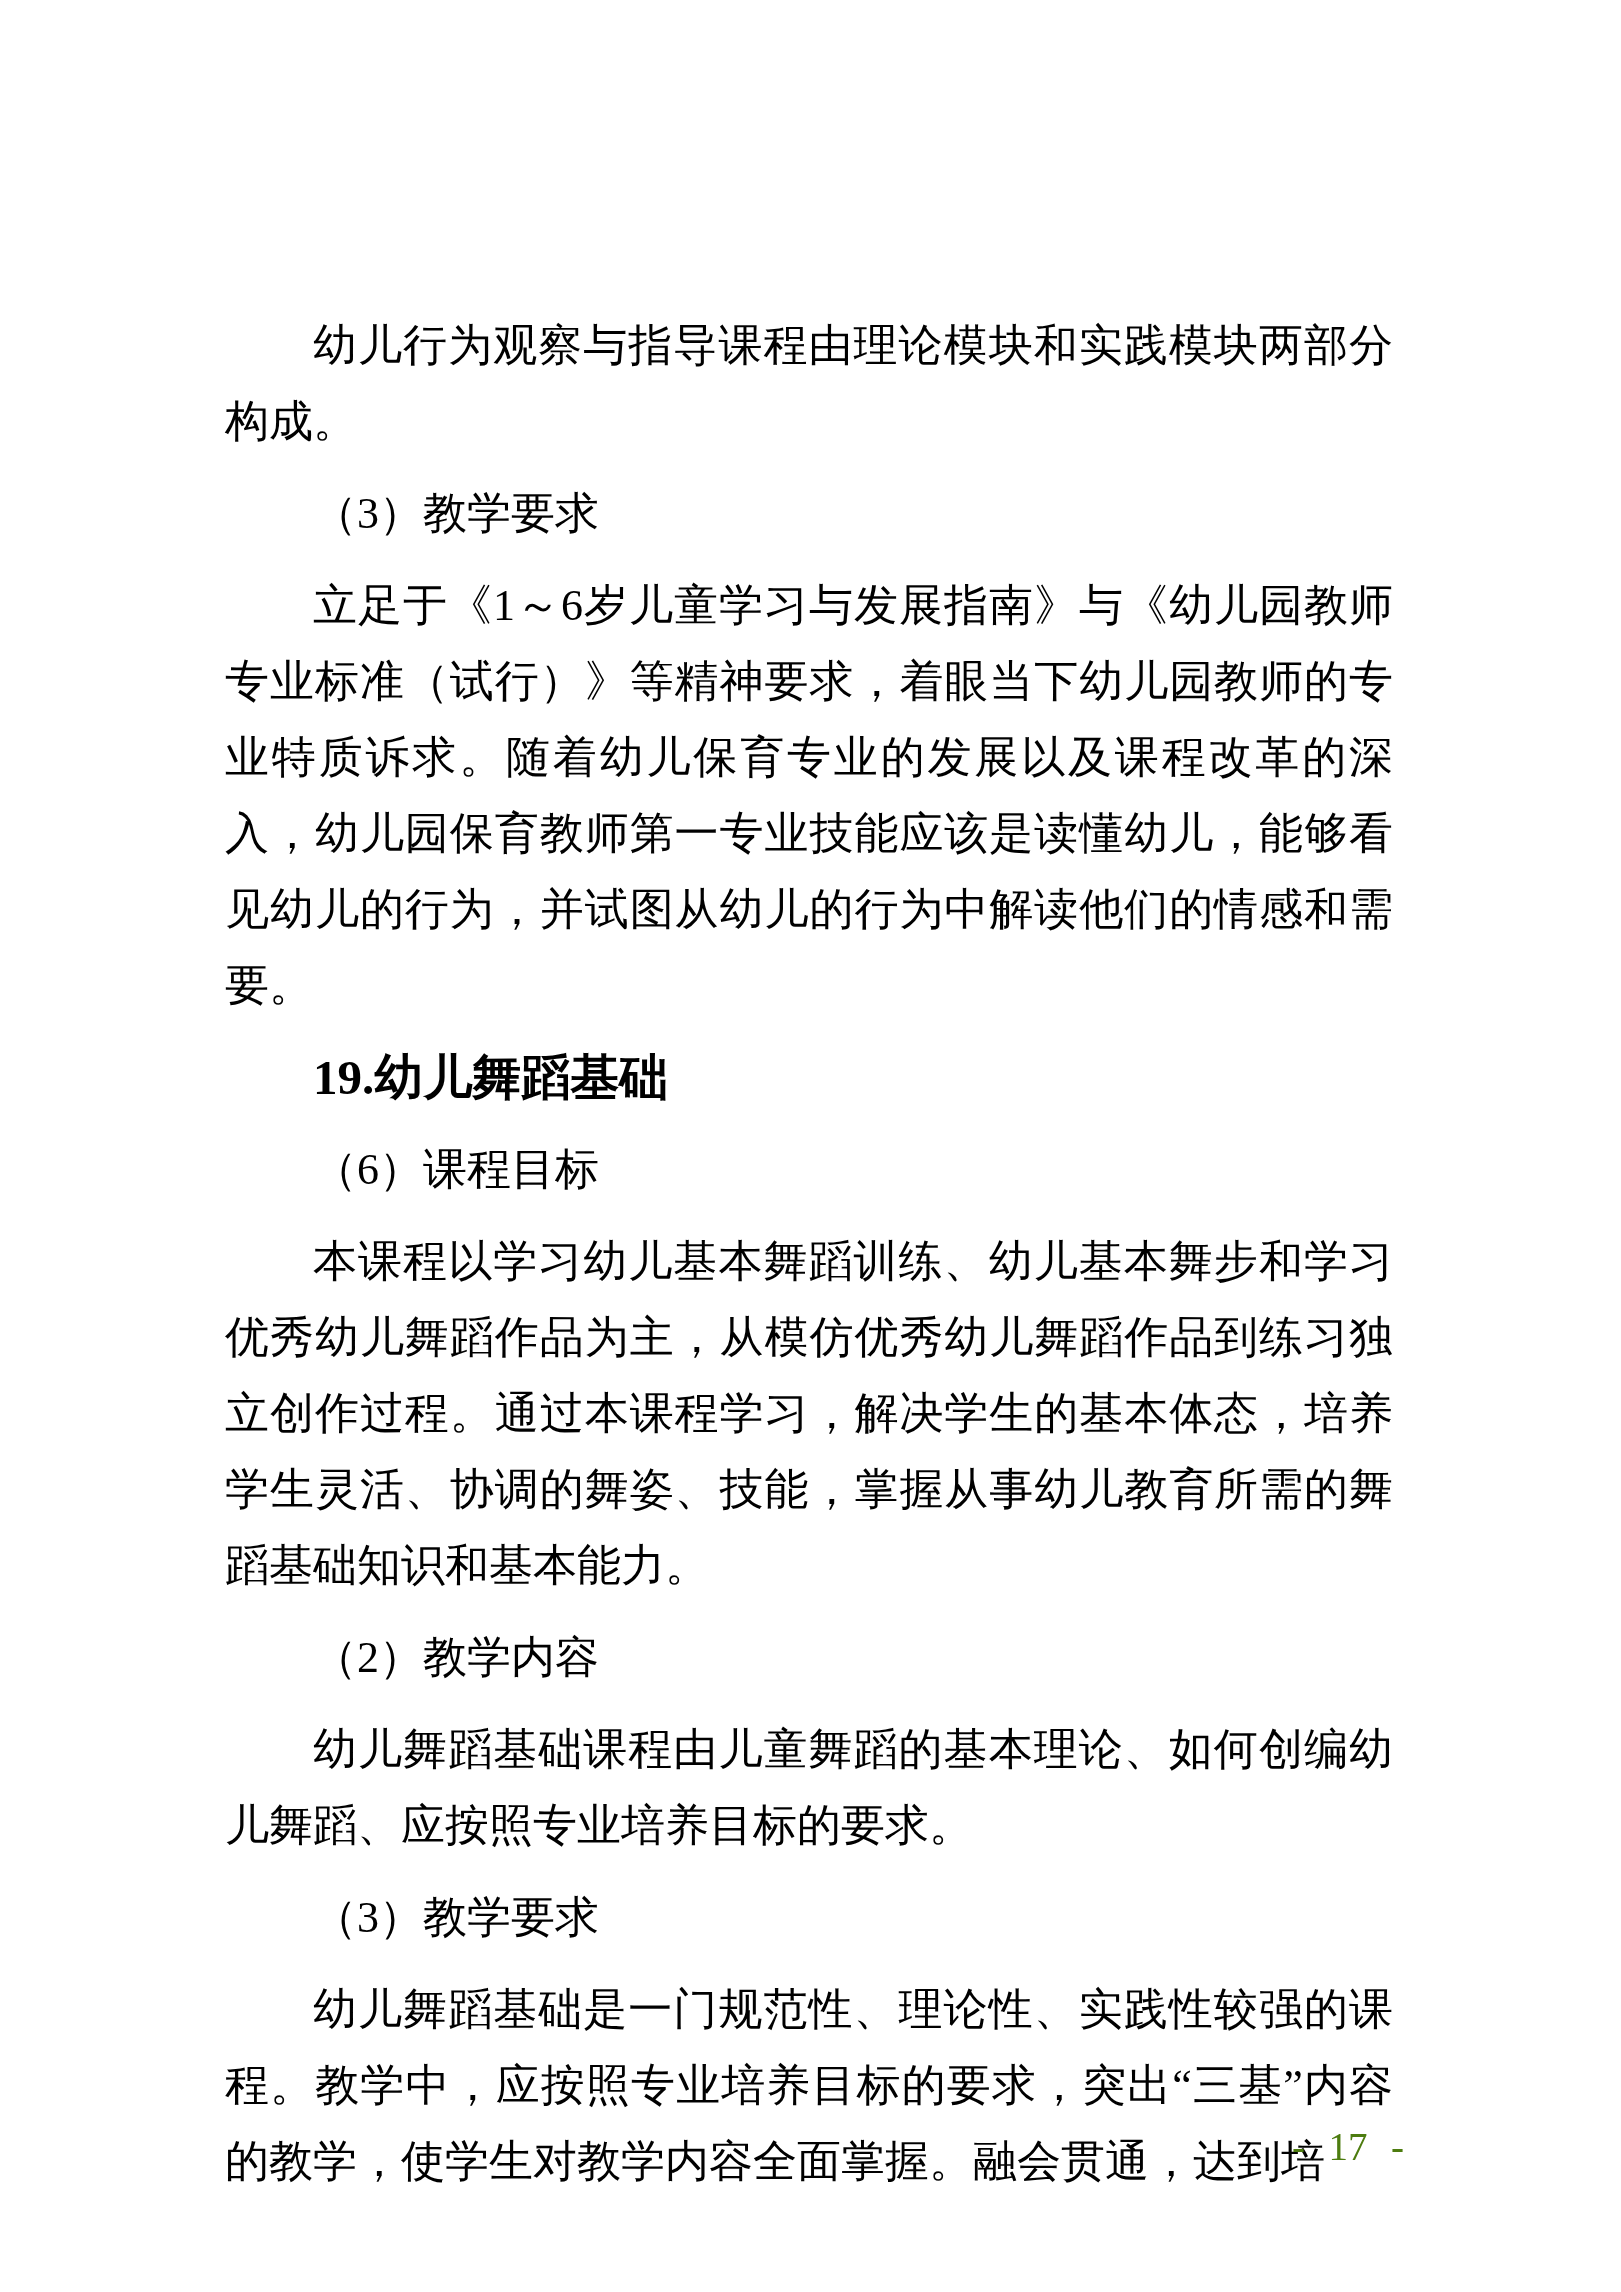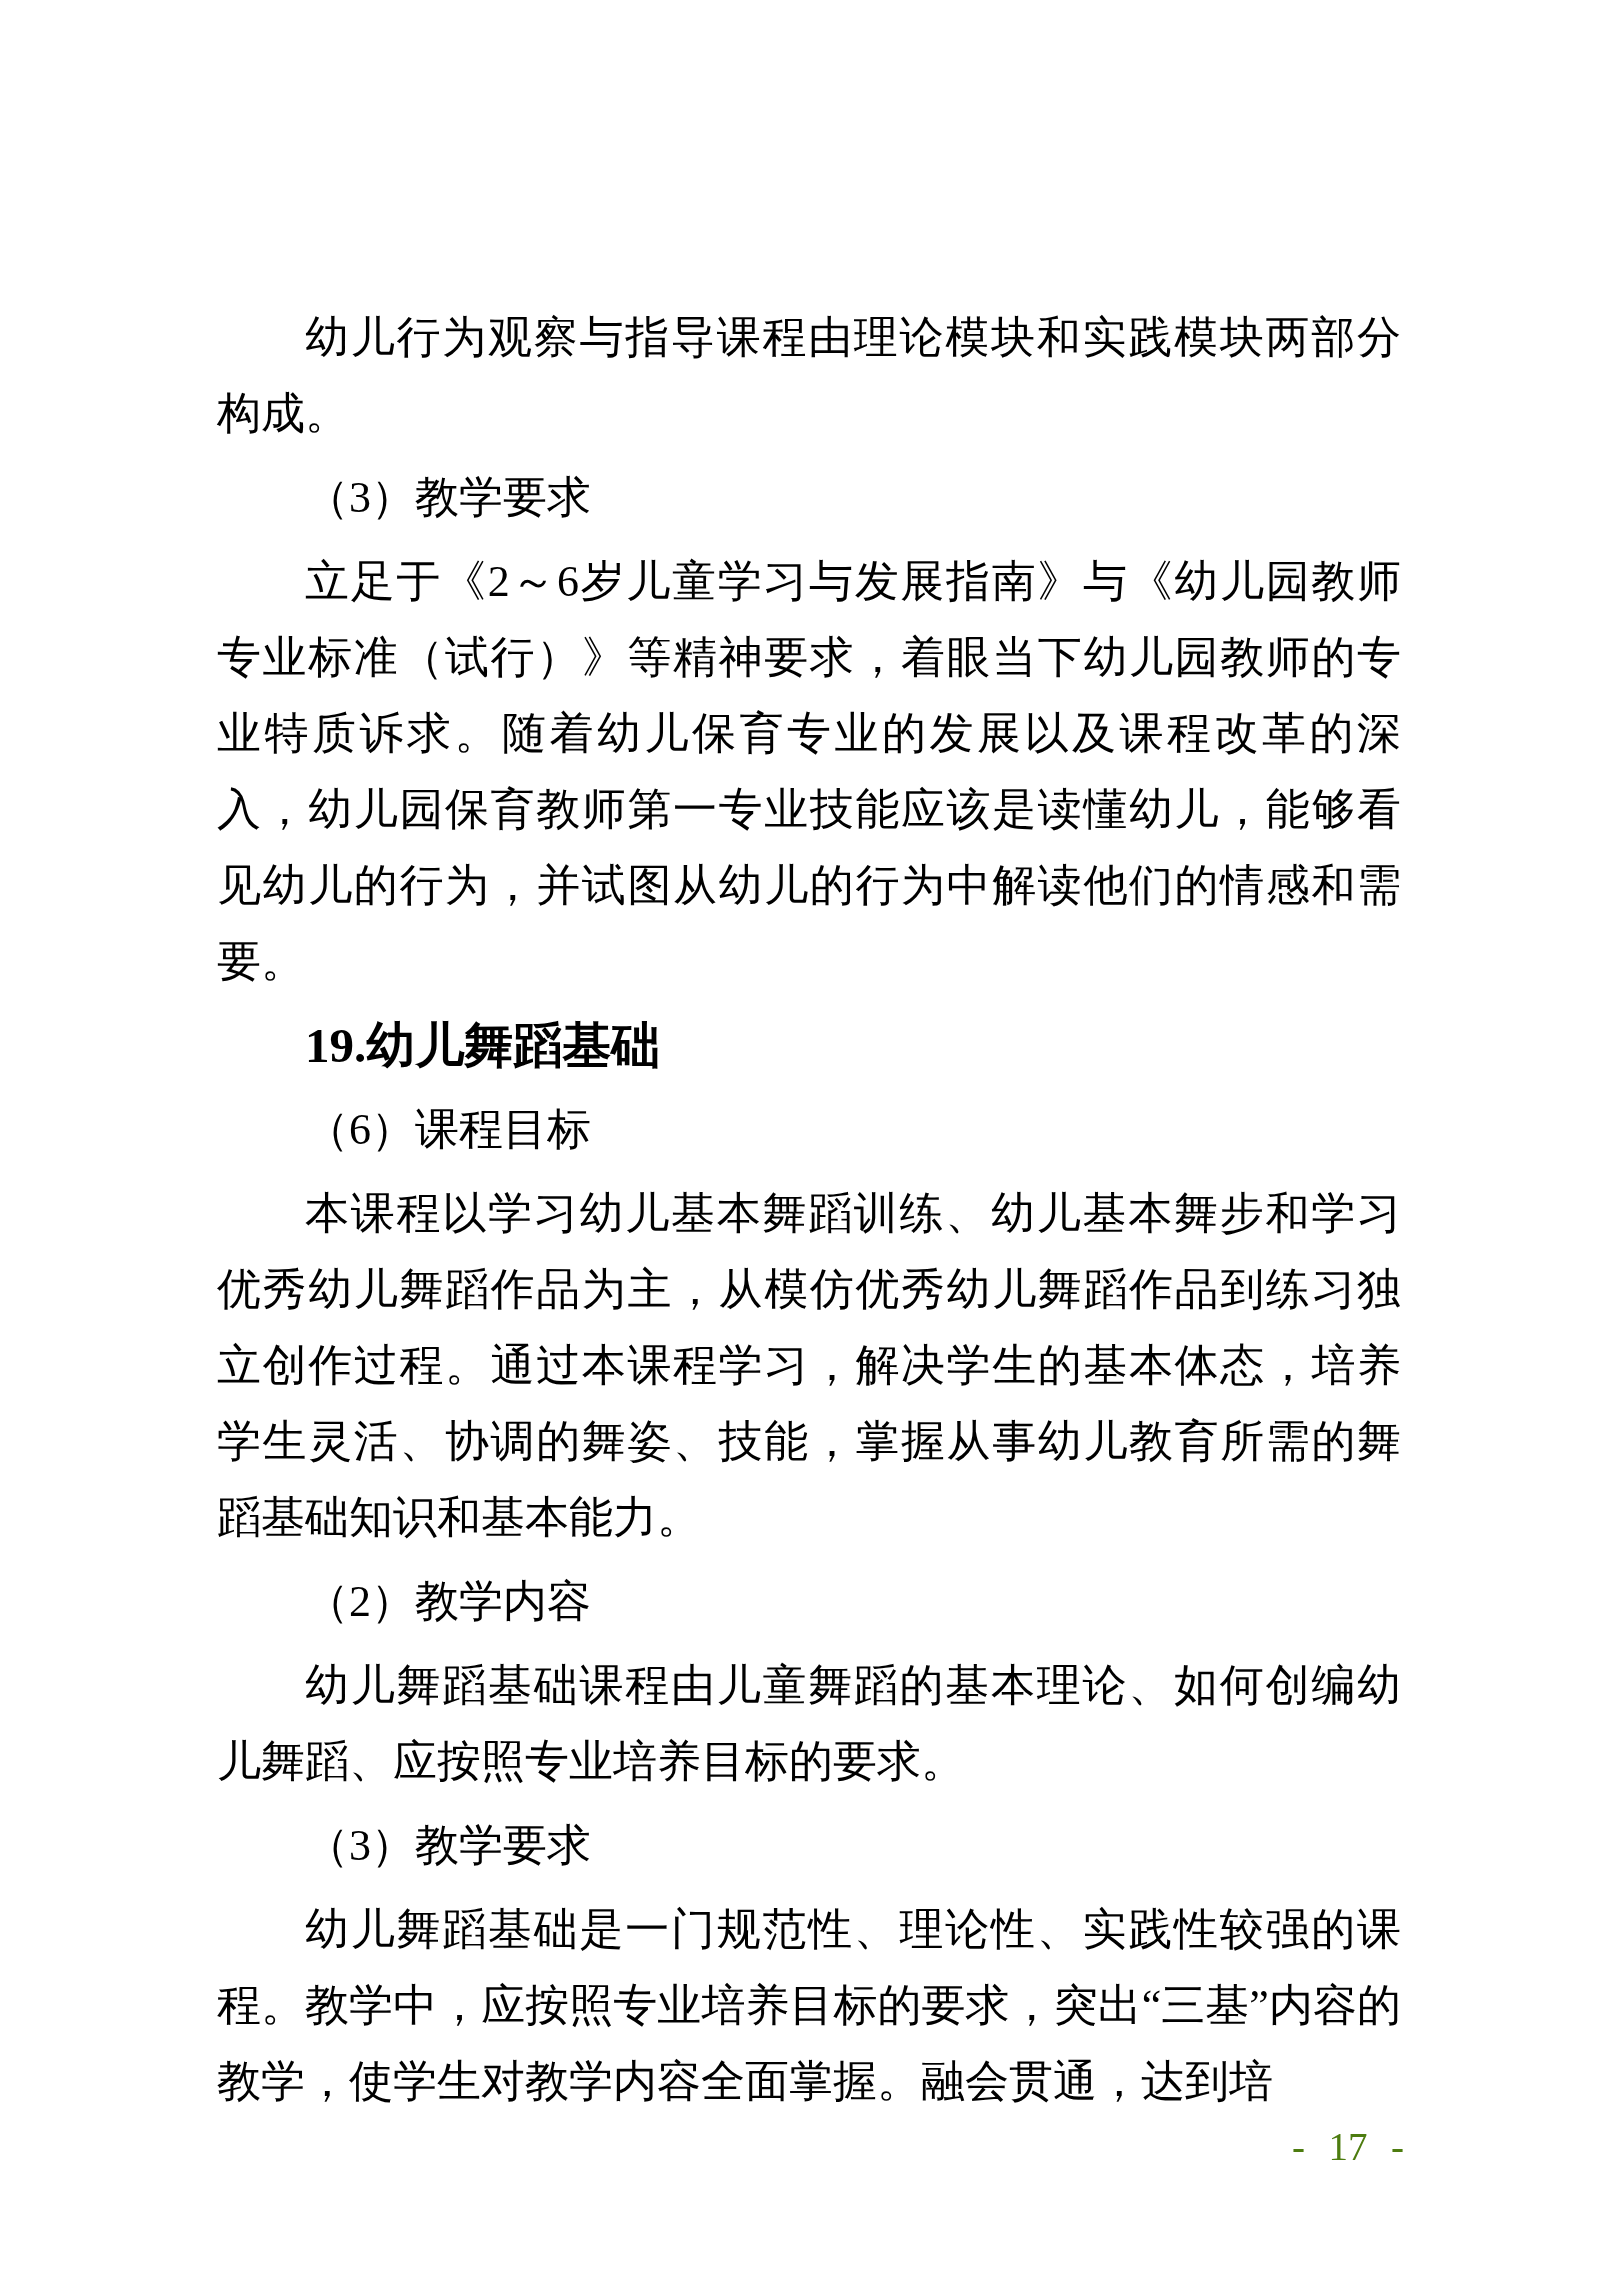--- a/index.html
+++ b/index.html
@@ -22,21 +22,21 @@
     top: 292px;
     width: 1200px;
     font-size: 44px;
     line-height: 76px;
     text-align: justify;
     text-justify: inter-character;
     letter-spacing: 0;
   }
 
   .content p {
-    margin: 8px;
+    margin: 16px;
     text-indent: 88px; 
   }
 
   .content p.heading {
     font-weight: bold;
     font-size: 49px;
   }
 
   .page-number {
     position: absolute;
@@ -50,21 +50,21 @@
   }
 </style>
 </head>
 <body>
 
 <div class="page">
 
   <div class="content">
     <p>幼儿行为观察与指导课程由理论模块和实践模块两部分构成。</p>
     <p>（3）教学要求</p>
-    <p>立足于《2～6岁儿童学习与发展指南》与《幼儿园教师专业标准（试行）》等精神要求，着眼当下幼儿园教师的专业特质诉求。随着幼儿保育专业的发展以及课程改革的深入，幼儿园保育教师第一专业技能应该是读懂幼儿，能够看见幼儿的行为，并试图从幼儿的行为中解读他们的情感和需要。</p>
+    <p>立足于《1～6岁儿童学习与发展指南》与《幼儿园教师专业标准（试行）》等精神要求，着眼当下幼儿园教师的专业特质诉求。随着幼儿保育专业的发展以及课程改革的深入，幼儿园保育教师第一专业技能应该是读懂幼儿，能够看见幼儿的行为，并试图从幼儿的行为中解读他们的情感和需要。</p>
     <p class="heading">19.幼儿舞蹈基础</p>
     <p>（6）课程目标</p>
     <p>本课程以学习幼儿基本舞蹈训练、幼儿基本舞步和学习优秀幼儿舞蹈作品为主，从模仿优秀幼儿舞蹈作品到练习独立创作过程。通过本课程学习，解决学生的基本体态，培养学生灵活、协调的舞姿、技能，掌握从事幼儿教育所需的舞蹈基础知识和基本能力。</p>
     <p>（2）教学内容</p>
     <p>幼儿舞蹈基础课程由儿童舞蹈的基本理论、如何创编幼儿舞蹈、应按照专业培养目标的要求。</p>
     <p>（3）教学要求</p>
     <p>幼儿舞蹈基础是一门规范性、理论性、实践性较强的课程。教学中，应按照专业培养目标的要求，突出“三基”内容的教学，使学生对教学内容全面掌握。融会贯通，达到培</p>
   </div>
 
   <div class="page-number">- 17 -</div>

